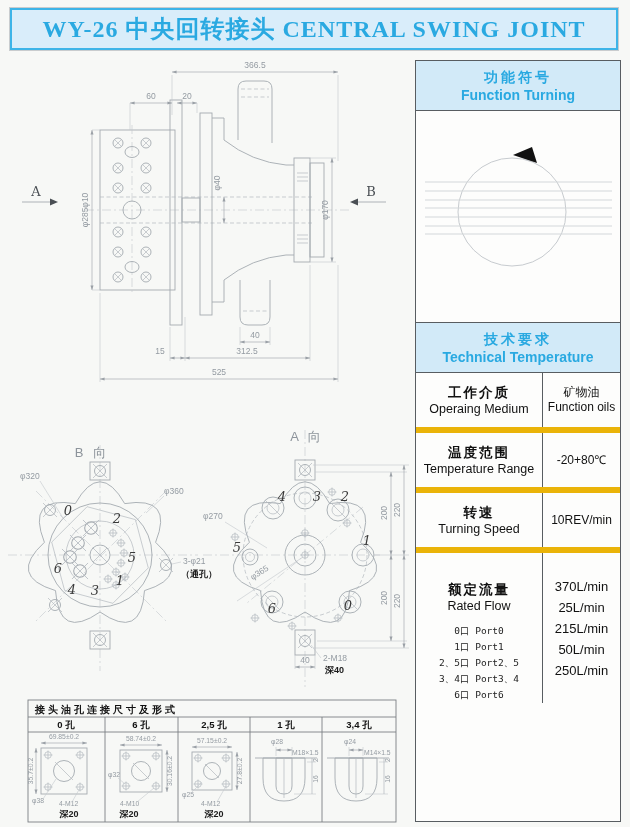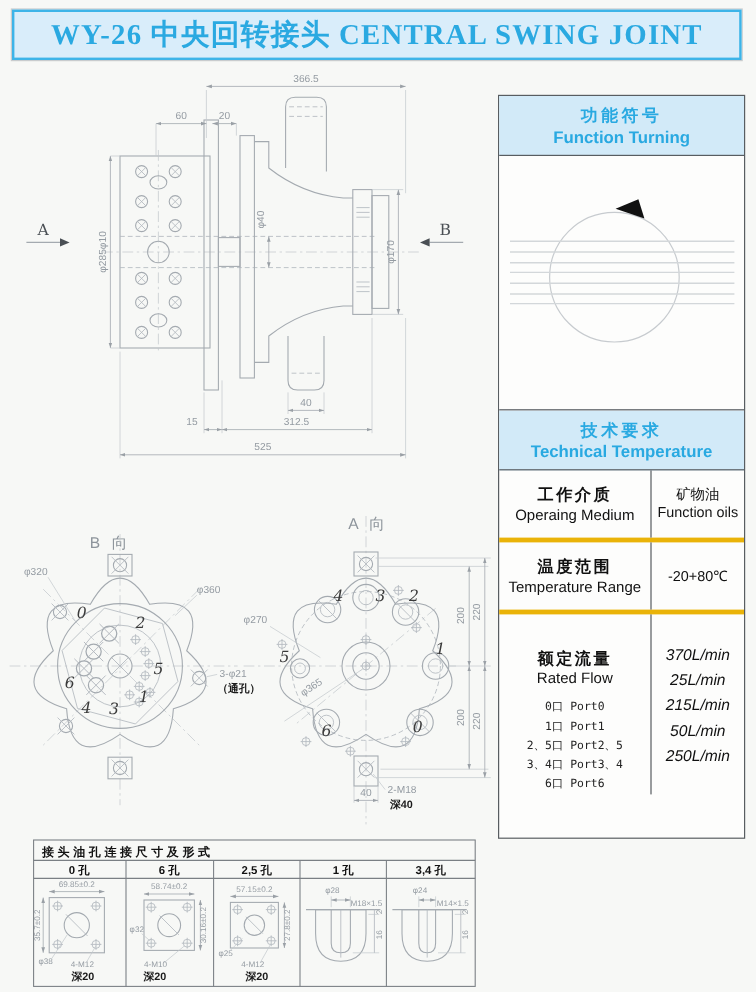--- a/index.html
+++ b/index.html
@@ -20,42 +20,42 @@
   .dt{fill:#949ba2;font-size:8.5px;text-anchor:middle;}
   .dts{fill:#949ba2;font-size:8.5px;text-anchor:start;}
   .dtt{fill:#949ba2;font-size:6.8px;text-anchor:middle;}
   .dtts{fill:#949ba2;font-size:6.8px;text-anchor:start;}
   .dtb{fill:#1a1a1a;font-size:9px;font-weight:bold;text-anchor:middle;}
   .num{fill:#3a3a3a;font-size:13px;font-style:italic;font-family:"DejaVu Serif",serif;text-anchor:middle;}
   .vt{fill:#8d949b;font-size:13px;text-anchor:middle;letter-spacing:3px;}
   .mk{fill:#4a4f54;font-size:13px;text-anchor:middle;font-family:"DejaVu Serif",serif;}
   .tblln{stroke:#7a7f84;stroke-width:0.9;fill:none;}
   .hdr{fill:#111;font-size:9.5px;font-weight:bold;text-anchor:middle;}
-  .right-panel{position:absolute;left:415px;top:60px;width:206px;height:620px;background:#fdfdfc;
-    border:1px solid #585d61;box-sizing:border-box;color:#111;margin-top:19px;}
+  .right-panel{position:absolute;left:415px;top:60px;width:206px;height:762px;background:#fdfdfc;
+    border:1px solid #585d61;box-sizing:border-box;color:#111;}
   .rp-header{height:50px;background:#d2eaf8;border-bottom:1px solid #585d61;display:flex;
     flex-direction:column;justify-content:center;align-items:center;color:#29a9e1;box-sizing:border-box;}
   .rp-header .zh{font-size:14px;font-weight:bold;letter-spacing:3px;}
   .rp-header .en{font-size:14px;font-weight:bold;}
   .rp-symbol{height:212px;border-bottom:1px solid #585d61;box-sizing:border-box;position:relative;background:#fdfdfc;}
   .rp-symbol svg{position:absolute;left:0;top:0;}
-  .rp-row{display:flex;height:60px;border-bottom:4px solid #eab308;box-sizing:border-box;}
+  .rp-row{display:flex;height:60px;border-bottom:6px solid #eab308;box-sizing:border-box;}
   .rp-flow{display:flex;height:150px;border-bottom:none;box-sizing:border-box;}
   .rp-label{width:127px;border-right:1px solid #585d61;display:flex;flex-direction:column;
     justify-content:center;align-items:center;box-sizing:border-box;}
   .rp-label .zh{font-size:13.5px;font-weight:bold;letter-spacing:2px;}
   .rp-label .en{font-size:12.5px;}
   .rp-value{flex:1;display:flex;align-items:center;justify-content:center;font-size:12px;
     text-align:center;white-space:pre-line;line-height:15px;padding:0 2px;}
   .rp-flow .rp-label{justify-content:flex-end;}
   .rp-flow .zh{margin-top:10px;}
   .ports-list{margin-top:10px;width:100%;font-family:"DejaVu Sans Mono","Liberation Mono",monospace;
     font-size:9.5px;line-height:16px;text-align:center;color:#222;}
   .flows-col{flex:1;display:flex;flex-direction:column;justify-content:center;align-items:center;
-    font-size:13px;line-height:21px;font-style:italic;}
+    font-size:13px;line-height:21px;}
 </style>
 </head>
 <body>
 
 <div class="page">
 
   <svg width="0" height="0">
     <defs>
       <marker id="ar" markerWidth="7" markerHeight="6" refX="6.5" refY="3" orient="auto-start-reverse">
         <path d="M0,0.8 L6.5,3 L0,5.2 z" fill="#9aa0a6"></path>
@@ -483,20 +483,27 @@
       <div class="rp-value">矿物油
 Function oils</div>
     </div>
     <div class="rp-row">
       <div class="rp-label">
         <span class="zh" able="false">温度范围</span>
         <span class="en">Temperature Range</span>
       </div>
       <div class="rp-value">-20+80℃</div>
     </div>
+    <div class="rp-row">
+      <div class="rp-label">
+        <span class="zh">转速</span>
+        <span class="en">Turning Speed</span>
+      </div>
+      <div class="rp-value">10REV/min</div>
+    </div>
     <div class="rp-flow">
       <div class="rp-label">
         <span class="zh">额定流量</span>
         <span class="en">Rated Flow</span>
         <div class="ports-list">
           <div>0口 Port0</div>
           <div>1口 Port1</div>
           <div>2、5口  Port2、5</div>
           <div>3、4口  Port3、4</div>
           <div>6口 Port6</div>

